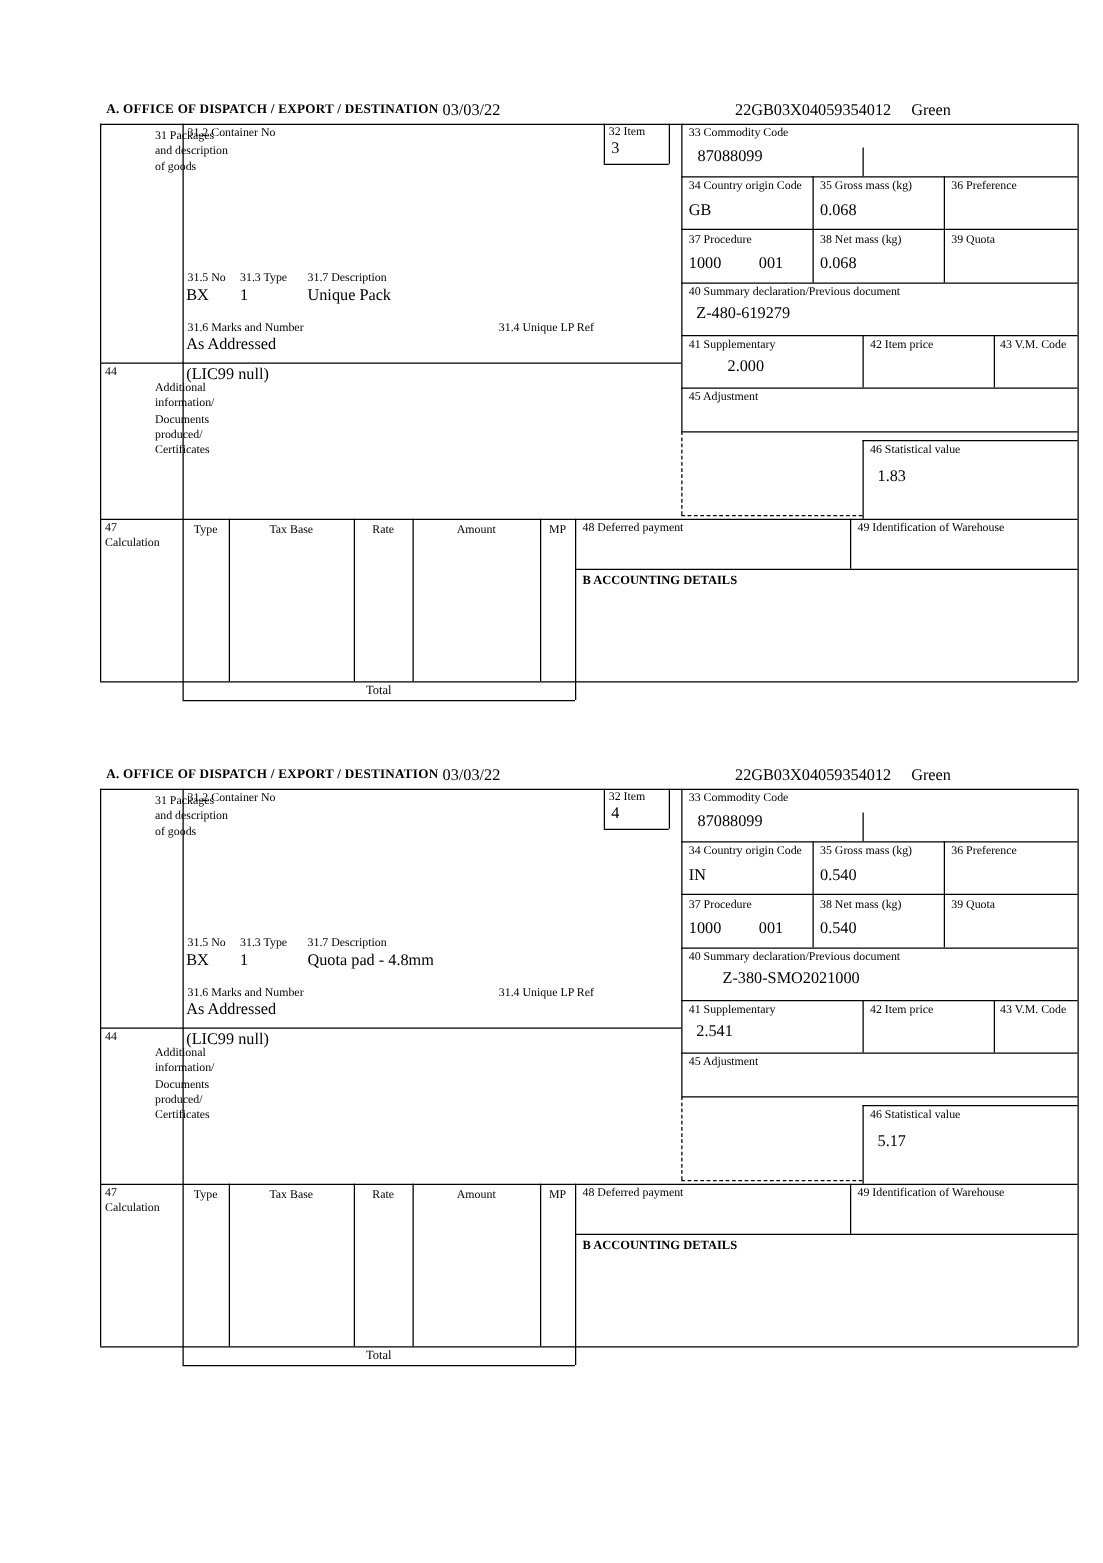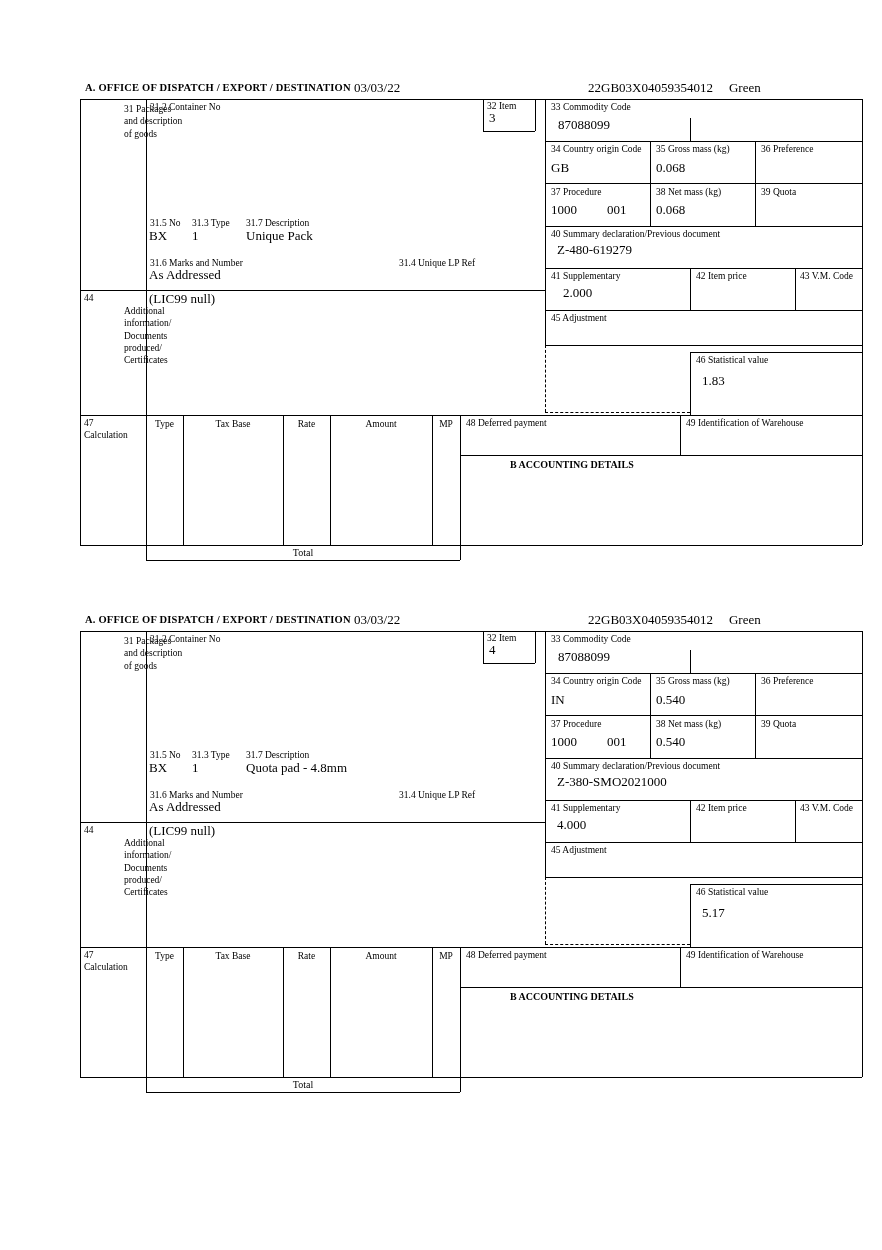--- a/index.html
+++ b/index.html
@@ -10,21 +10,21 @@
   .block { position:absolute; left:0; width:882px; height:480px; }
   .hl { position:absolute; height:0; border-top:1px solid #000; }
   .vl { position:absolute; width:0; border-left:1px solid #000; }
   .hl.dashed { border-top:1px dashed #000; }
   .vl.dashed { border-left:1px dashed #000; }
   .t { position:absolute; white-space:nowrap; line-height:1.15; }
   .lbl { font-size:9.5px; }
   .val { font-size:13px; }
   .wrap { white-space:normal; line-height:1.3;margin-left:40px; }
   .ctr { text-align:center; }
-  .bold { font-weight:bold;margin-left:44px; }
+  .bold { font-weight:bold; }
   .hdr-title { font-size:10.5px; font-weight:bold; letter-spacing:0.2px; }
   .route { margin-left:16px; }
 </style>
 </head>
 <body>
 
 <div class="page">
 
   <section class="block" style="top:82px">
 
@@ -107,21 +107,21 @@
     <div class="t val" style="left:551px;top:79px">GB</div>
     <div class="t val" style="left:656px;top:79px">0.068</div>
     <div class="t val" style="left:551px;top:121px">1000</div>
     <div class="t val" style="left:607px;top:121px">001</div>
     <div class="t val" style="left:656px;top:121px">0.068</div>
     <div class="t val" style="left:149px;top:147px">BX</div>
     <div class="t val" style="left:192px;top:147px">1</div>
     <div class="t val" style="left:246px;top:147px">Unique Pack</div>
     <div class="t val" style="left:557px;top:161px">Z-480-619279</div>
     <div class="t val" style="left:149px;top:186px">As Addressed</div>
-    <div class="t val" style="left:563px;top:204px">2.000</div>
+    <div class="t val" style="left:582px;top:204px">2.000</div>
     <div class="t val" style="left:149px;top:210px">(LIC99 null)</div>
     <div class="t val" style="left:702px;top:292px">1.83</div>
   </section>
 
   <section class="block" style="top:614px">
 
     <div class="t hdr-title" style="left:85px;top:0">A.  OFFICE OF DISPATCH / EXPORT / DESTINATION</div>
     <div class="t val" style="left:354px;top:-1px">03/03/22</div>
     <div class="t val" style="left:588px;top:-1px"><span>22GB03X04059354012</span><span class="route">Green</span></div>
 
@@ -198,20 +198,20 @@
     <div class="t val" style="left:489px;top:29px">4</div>
     <div class="t val" style="left:558px;top:36px">87088099</div>
     <div class="t val" style="left:551px;top:79px">IN</div>
     <div class="t val" style="left:656px;top:79px">0.540</div>
     <div class="t val" style="left:551px;top:121px">1000</div>
     <div class="t val" style="left:607px;top:121px">001</div>
     <div class="t val" style="left:656px;top:121px">0.540</div>
     <div class="t val" style="left:149px;top:147px">BX</div>
     <div class="t val" style="left:192px;top:147px">1</div>
     <div class="t val" style="left:246px;top:147px">Quota pad - 4.8mm</div>
-    <div class="t val" style="left:557px;top:161px">Z-380-SMO2021000</div>
+    <div class="t val" style="left:578px;top:161px">Z-380-SMO2021000</div>
     <div class="t val" style="left:149px;top:186px">As Addressed</div>
-    <div class="t val" style="left:557px;top:204px">4.000</div>
+    <div class="t val" style="left:557px;top:204px">2.541</div>
     <div class="t val" style="left:149px;top:210px">(LIC99 null)</div>
     <div class="t val" style="left:702px;top:292px">5.17</div>
   </section>
 
 </div>
 
 </body></html>

